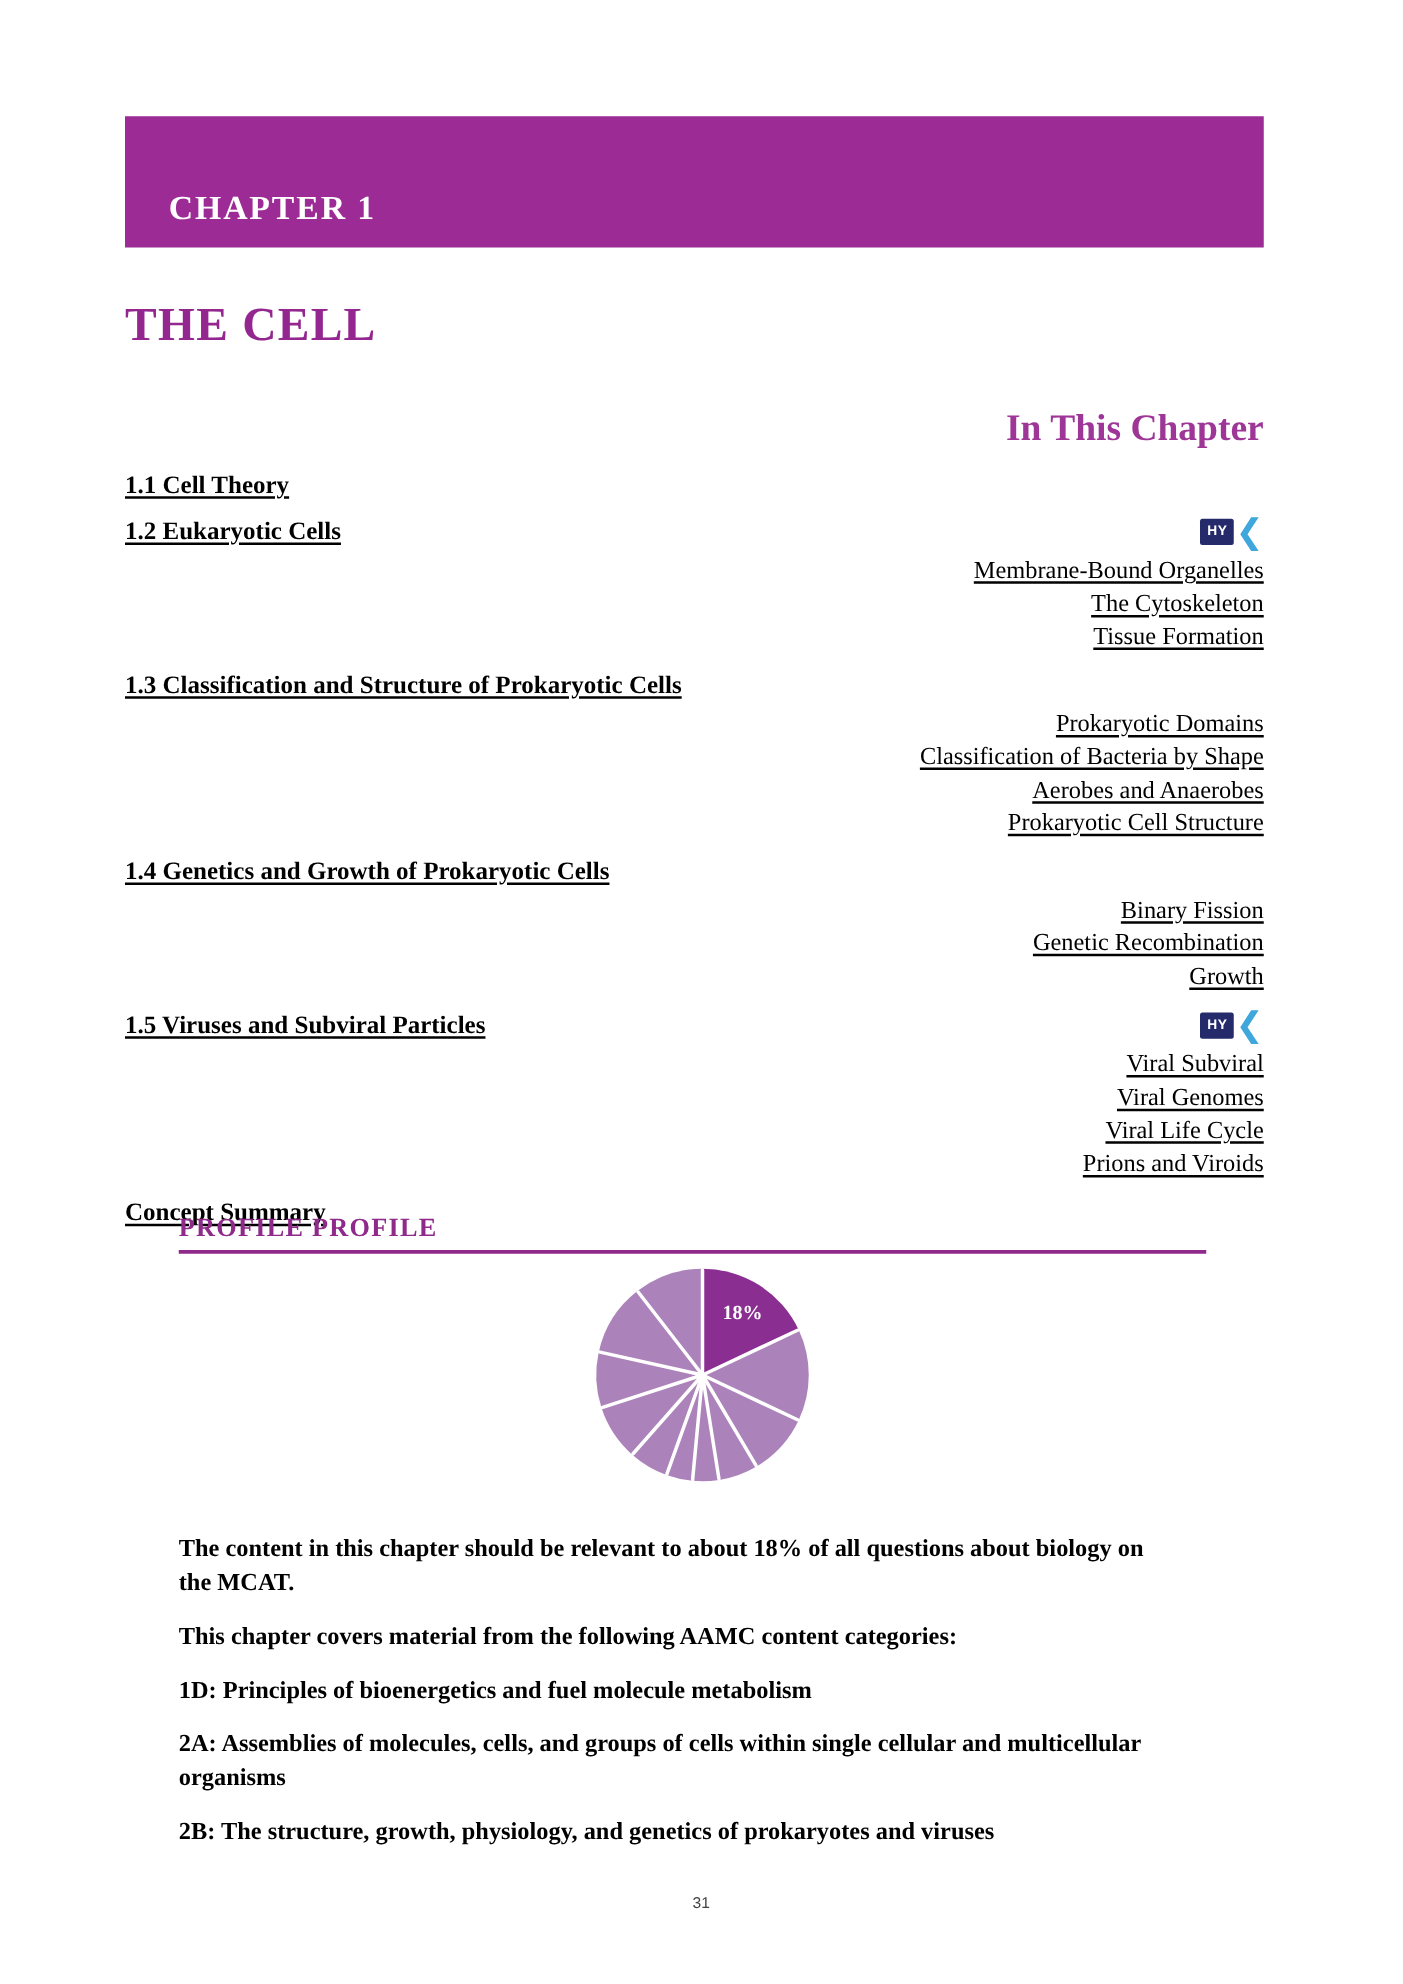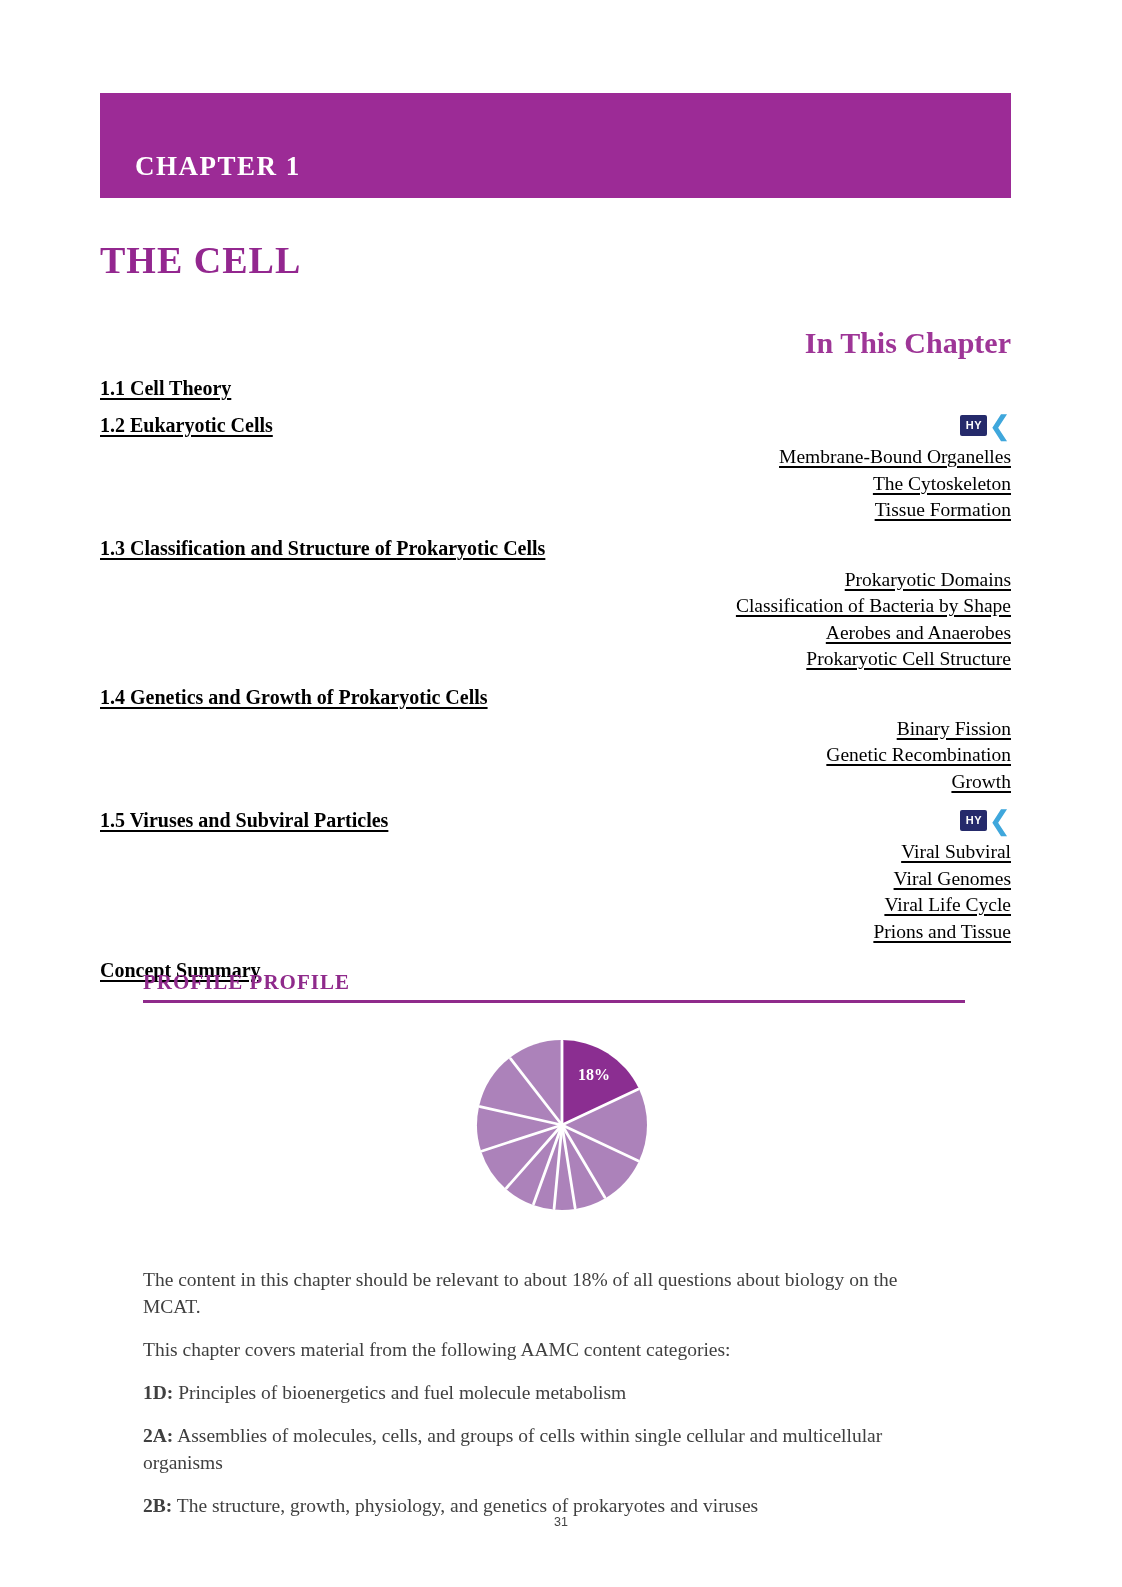--- a/index.html
+++ b/index.html
@@ -53,24 +53,24 @@
     font-family:"DejaVu Sans",sans-serif; margin-left:1px;
   }
   .profile-heading {
     position:absolute; left:143px; top:970px;
     font-size:21px; font-weight:bold; color:#8F2A8B; letter-spacing:1px;
   }
   .profile-rule {
     position:absolute; left:143px; top:1000px; width:822px; height:2.5px;
     background:#8F2A8B;
   }
-  .pie-wrap { position:absolute; left:462px; top:1025px; width:200px; height:200px; }
+  .pie-wrap { position:absolute; left:462px; top:1000px; width:200px; height:200px; }
   .profile-text {
-    position:absolute; left:143px; top:1266px; width:780px;
-    font-size:19.5px; line-height:27px; color:#404040;
+    position:absolute; left:143px; top:1226px; width:780px;
+    font-size:19.5px; line-height:27px; color:#000000;font-weight:bold;
   }
   .profile-text p { margin:0 0 16px 0; }
   .page-number {
     position:absolute; left:0; top:1515px; width:100%; text-align:center;
     font-family:"Liberation Sans","DejaVu Sans",sans-serif; font-size:12.5px; color:#444;
   }
 </style>
 </head>
 <body>
 
@@ -114,21 +114,21 @@
         <div class="toc-row">
           <span class="toc-main">1.5 Viruses and Subviral Particles</span>
           <span class="hy-badge">
             <span class="hy-box">HY</span>
             <span class="hy-chevron">❮</span>
           </span>
         </div>
         <div class="toc-sub"><span class="toc-sub-link">Viral Subviral</span></div>
         <div class="toc-sub"><span class="toc-sub-link">Viral Genomes</span></div>
         <div class="toc-sub"><span class="toc-sub-link">Viral Life Cycle</span></div>
-        <div class="toc-sub"><span class="toc-sub-link">Prions and Tissue</span></div>
+        <div class="toc-sub"><span class="toc-sub-link">Prions and Viroids</span></div>
       </div>
     <div class="toc-row toc-footer">
       <span class="toc-main">Concept Summary</span>
     </div>
   </div>
 
   <div class="profile-heading">PROFILE PROFILE</div>
   <div class="profile-rule"></div>
 
   <div class="pie-wrap">

